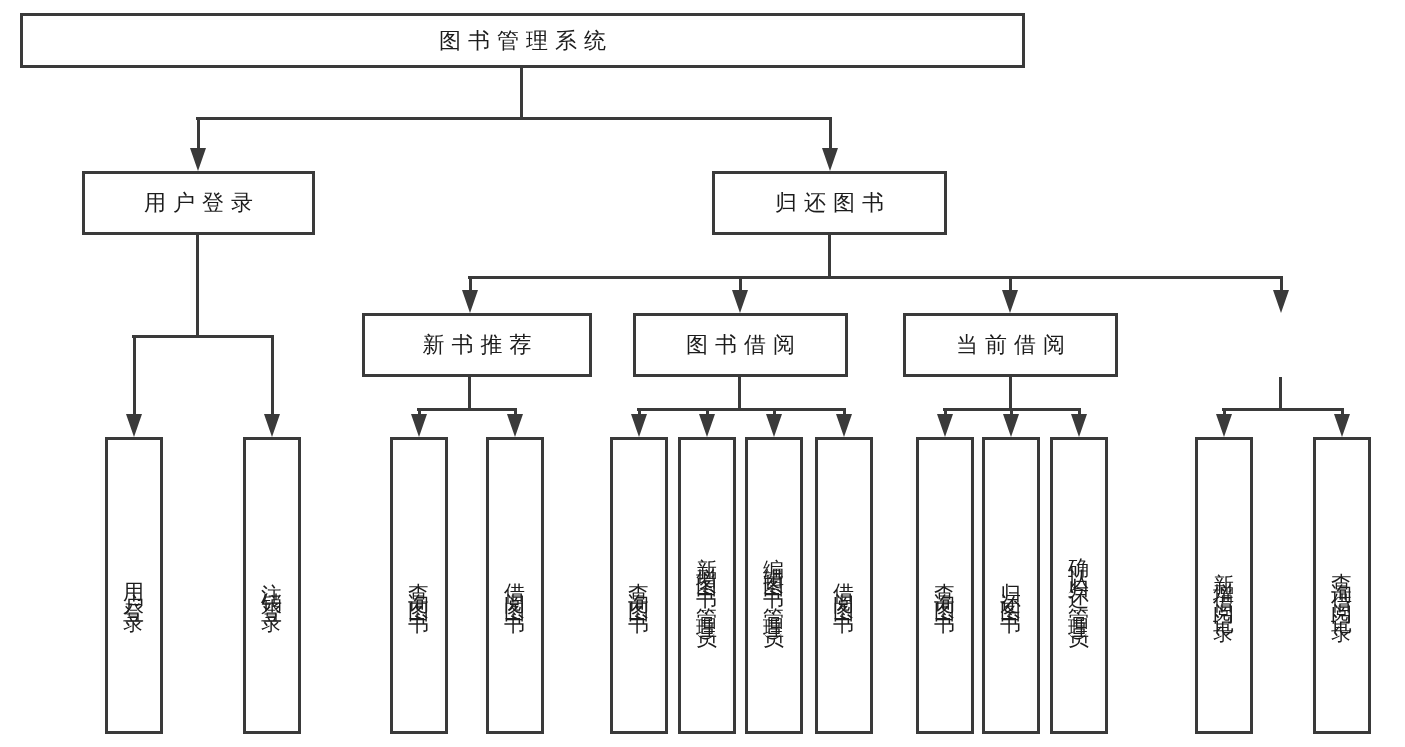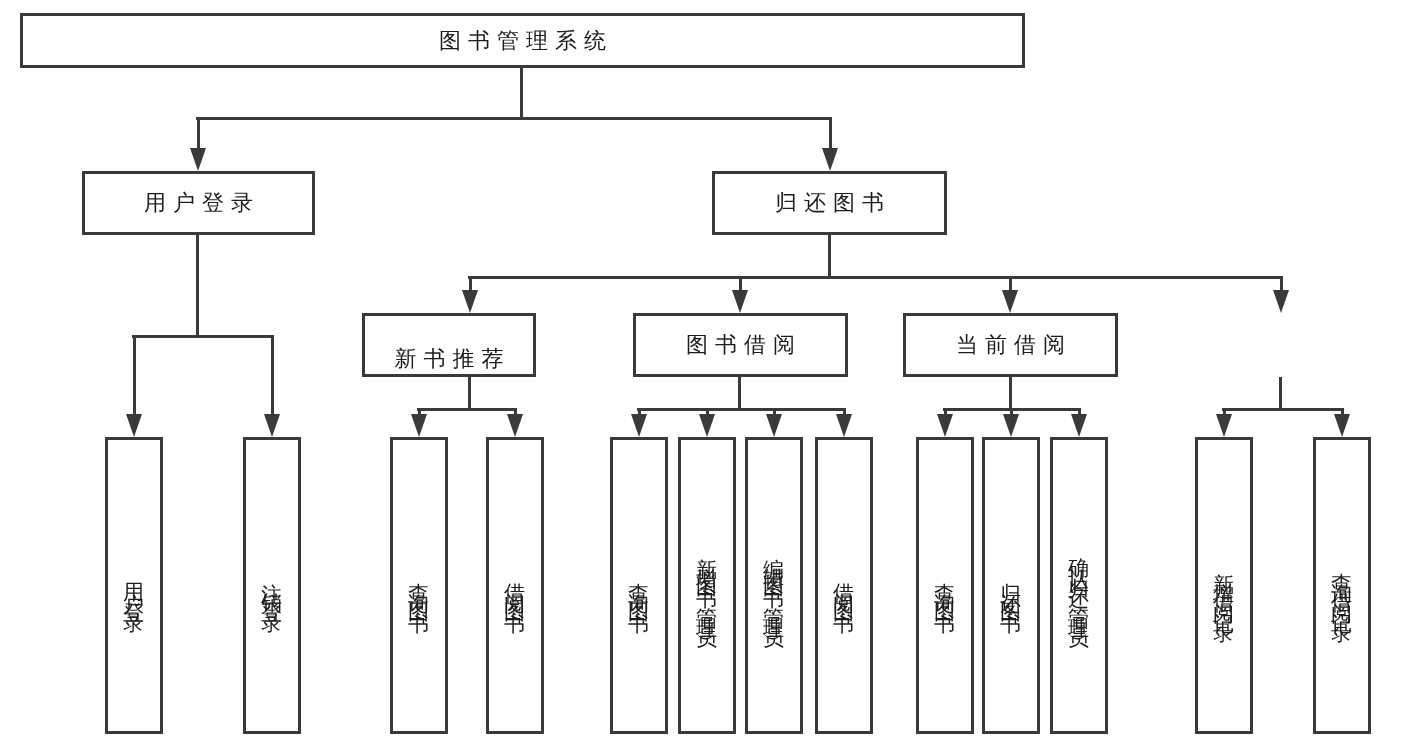--- a/index.html
+++ b/index.html
@@ -135,21 +135,21 @@
     <span class="hlabel">图书管理系统</span>
   </div>
 
   <div class="box" style="left:82px; top:171px; width:233px; height:64px;">
     <span class="hlabel">用户登录</span>
   </div>
   <div class="box" style="left:712px; top:171px; width:235px; height:64px;">
     <span class="hlabel">归还图书</span>
   </div>
 
-  <div class="box" style="left:362px; top:313px; width:174px; height:64px;align-items:flex-end;">
+  <div class="box" style="left:362px; top:313px; width:230px; height:64px;">
     <span class="hlabel">新书推荐</span>
   </div>
   <div class="box" style="left:633px; top:313px; width:215px; height:64px;">
     <span class="hlabel">图书借阅</span>
   </div>
   <div class="box" style="left:903px; top:313px; width:215px; height:64px;">
     <span class="hlabel">当前借阅</span>
   </div>
 
   <div class="box leaf" style="left:105px; top:437px; width:58px; height:297px;">

